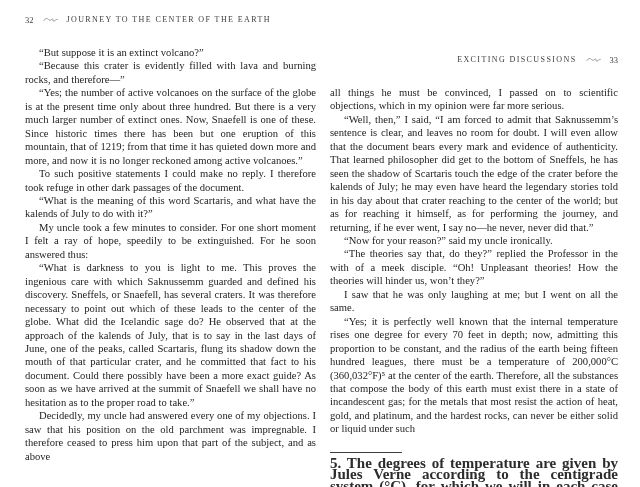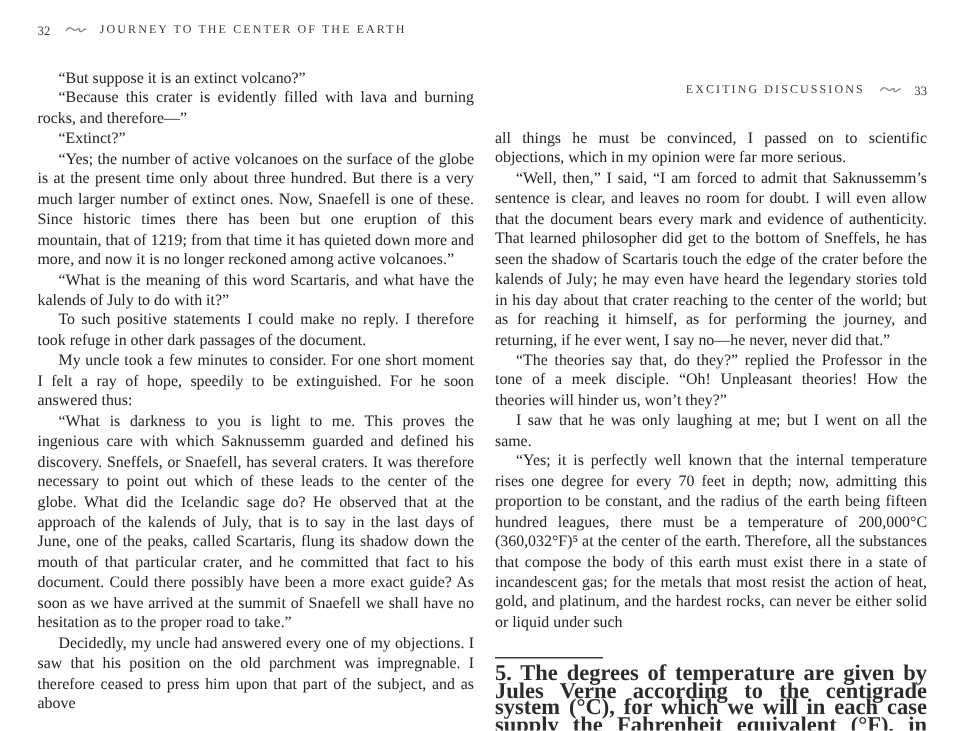--- a/index.html
+++ b/index.html
@@ -75,44 +75,44 @@
     <span class="fleuron">
       <svg width="15" height="7" viewBox="0 0 15 7">
           <path d="M1 4.5 C2.5 2, 4 2, 5.5 3.5 C6.5 4.5, 7.5 4.5, 8.5 3.5 C9 3, 9.8 3, 10.2 3.6 C9.4 5.2, 11 5.6, 12.2 4.4 C13 3.6, 13.8 3.2, 14.3 3.4" stroke="#8a8a8a" stroke-width="0.9" fill="none" stroke-linecap="round"></path>
         </svg>
     </span>
     <span>JOURNEY TO THE CENTER OF THE EARTH</span>
   </header>
   <div class="body-text">
     <p>“But suppose it is an extinct volcano?”</p>
     <p>“Because this crater is evidently filled with lava and burning rocks, and therefore—”</p>
-    <p>“Extinct?”</p>
     <p>“Yes; the number of active volcanoes on the surface of the globe is at the present time only about three hundred. But there is a very much larger number of extinct ones. Now, Snaefell is one of these. Since historic times there has been but one eruption of this mountain, that of 1219; from that time it has quieted down more and more, and now it is no longer reckoned among active volcanoes.”</p>
+    <p>To such positive statements I could make no reply. I therefore took refuge in other dark passages of the document.</p>
     <p>“What is the meaning of this word Scartaris, and what have the kalends of July to do with it?”</p>
-    <p>To such positive statements I could make no reply. I therefore took refuge in other dark passages of the document.</p>
     <p>My uncle took a few minutes to consider. For one short moment I felt a ray of hope, speedily to be extinguished. For he soon answered thus:</p>
     <p>“What is darkness to you is light to me. This proves the ingenious care with which Saknussemm guarded and defined his discovery. Sneffels, or Snaefell, has several craters. It was therefore necessary to point out which of these leads to the center of the globe. What did the Icelandic sage do? He observed that at the approach of the kalends of July, that is to say in the last days of June, one of the peaks, called Scartaris, flung its shadow down the mouth of that particular crater, and he committed that fact to his document. Could there possibly have been a more exact guide? As soon as we have arrived at the summit of Snaefell we shall have no hesitation as to the proper road to take.”</p>
     <p>Decidedly, my uncle had answered every one of my objections. I saw that his position on the old parchment was impregnable. I therefore ceased to press him upon that part of the subject, and as above</p>
   </div>
 </section>
 
 <section class="page page-right">
   <header class="running-header">
     <span>EXCITING DISCUSSIONS</span>
     <span class="fleuron">
       <svg width="15" height="7" viewBox="0 0 15 7">
           <path d="M1 4.5 C2.5 2, 4 2, 5.5 3.5 C6.5 4.5, 7.5 4.5, 8.5 3.5 C9 3, 9.8 3, 10.2 3.6 C9.4 5.2, 11 5.6, 12.2 4.4 C13 3.6, 13.8 3.2, 14.3 3.4" stroke="#8a8a8a" stroke-width="0.9" fill="none" stroke-linecap="round"></path>
         </svg>
     </span>
     <span class="page-num">33</span>
   </header>
   <div class="body-text">
     <p class="no-indent">all things he must be convinced, I passed on to scientific objections, which in my opinion were far more serious.</p>
     <p>“Well, then,” I said, “I am forced to admit that Saknussemm’s sentence is clear, and leaves no room for doubt. I will even allow that the document bears every mark and evidence of authenticity. That learned philosopher did get to the bottom of Sneffels, he has seen the shadow of Scartaris touch the edge of the crater before the kalends of July; he may even have heard the legendary stories told in his day about that crater reaching to the center of the world; but as for reaching it himself, as for performing the journey, and returning, if he ever went, I say no—he never, never did that.”</p>
-    <p>“The theories say that, do they?” replied the Professor in the tone of a meek disciple. “Oh! Unpleasant theories! How the theories will hinder us, won’t they?”</p>
+    <p>“Now for your reason?” said my uncle ironically.</p>
+    <p>“The theories say that, do they?” replied the Professor in the with of a meek disciple. “Oh! Unpleasant theories! How the theories will hinder us, won’t they?”</p>
     <p>I saw that he was only laughing at me; but I went on all the same.</p>
     <p>“Yes; it is perfectly well known that the internal temperature rises one degree for every 70 feet in depth; now, admitting this proportion to be constant, and the radius of the earth being fifteen hundred leagues, there must be a temperature of 200,000°C (360,032°F)⁵ at the center of the earth. Therefore, all the substances that compose the body of this earth must exist there in a state of incandescent gas; for the metals that most resist the action of heat, gold, and platinum, and the hardest rocks, can never be either solid or liquid under such</p>
   </div>
   <div class="footnote-block">
     <div class="footnote-divider"></div>
     <div class="footnote-text">5. The degrees of temperature are given by Jules Verne according to the centigrade system (°C), for which we will in each case supply the Fahrenheit equivalent (°F), in parentheses.</div>
   </div>
 </section>
 
 </body></html>

